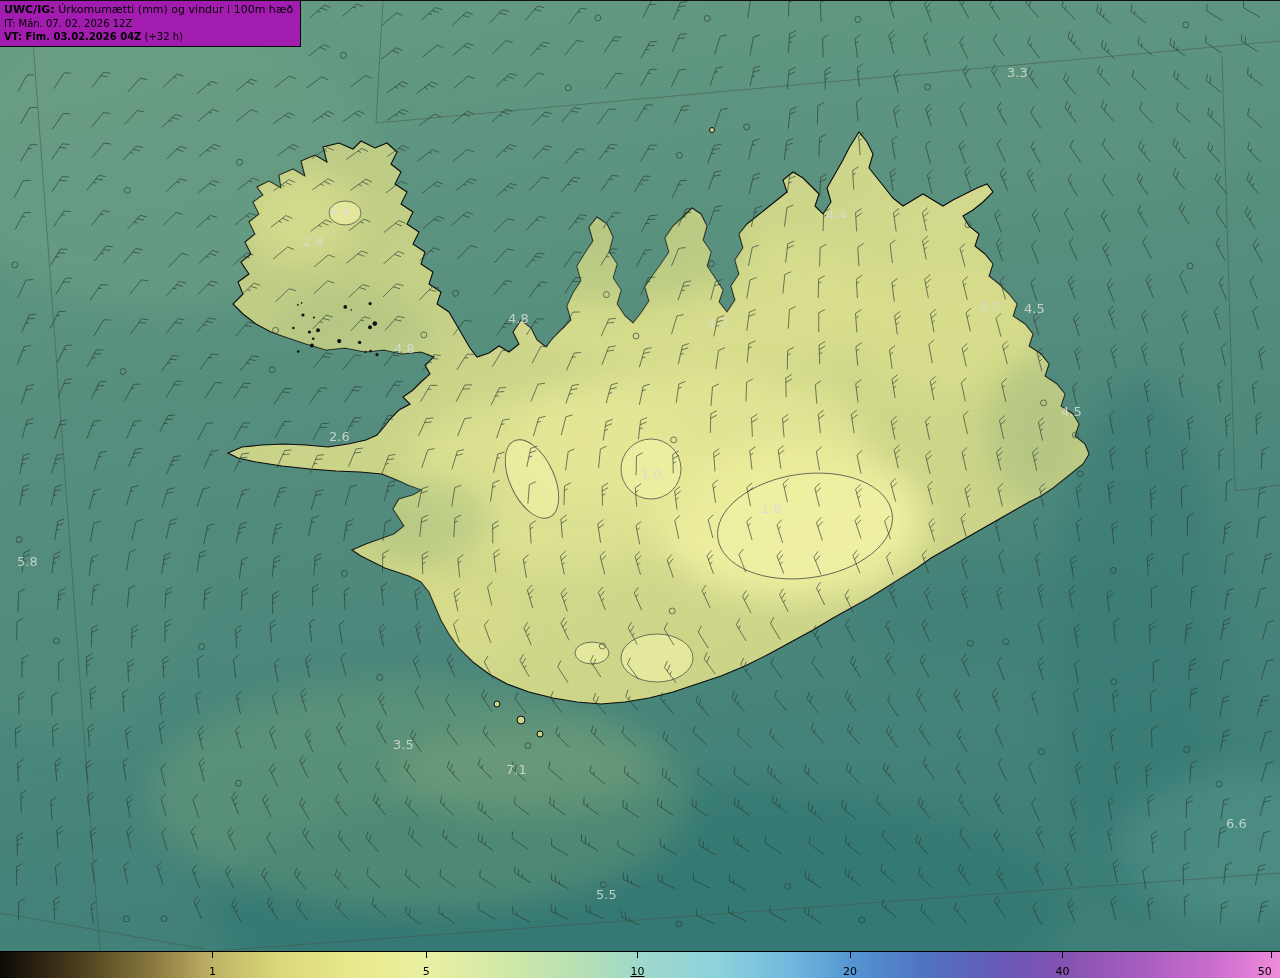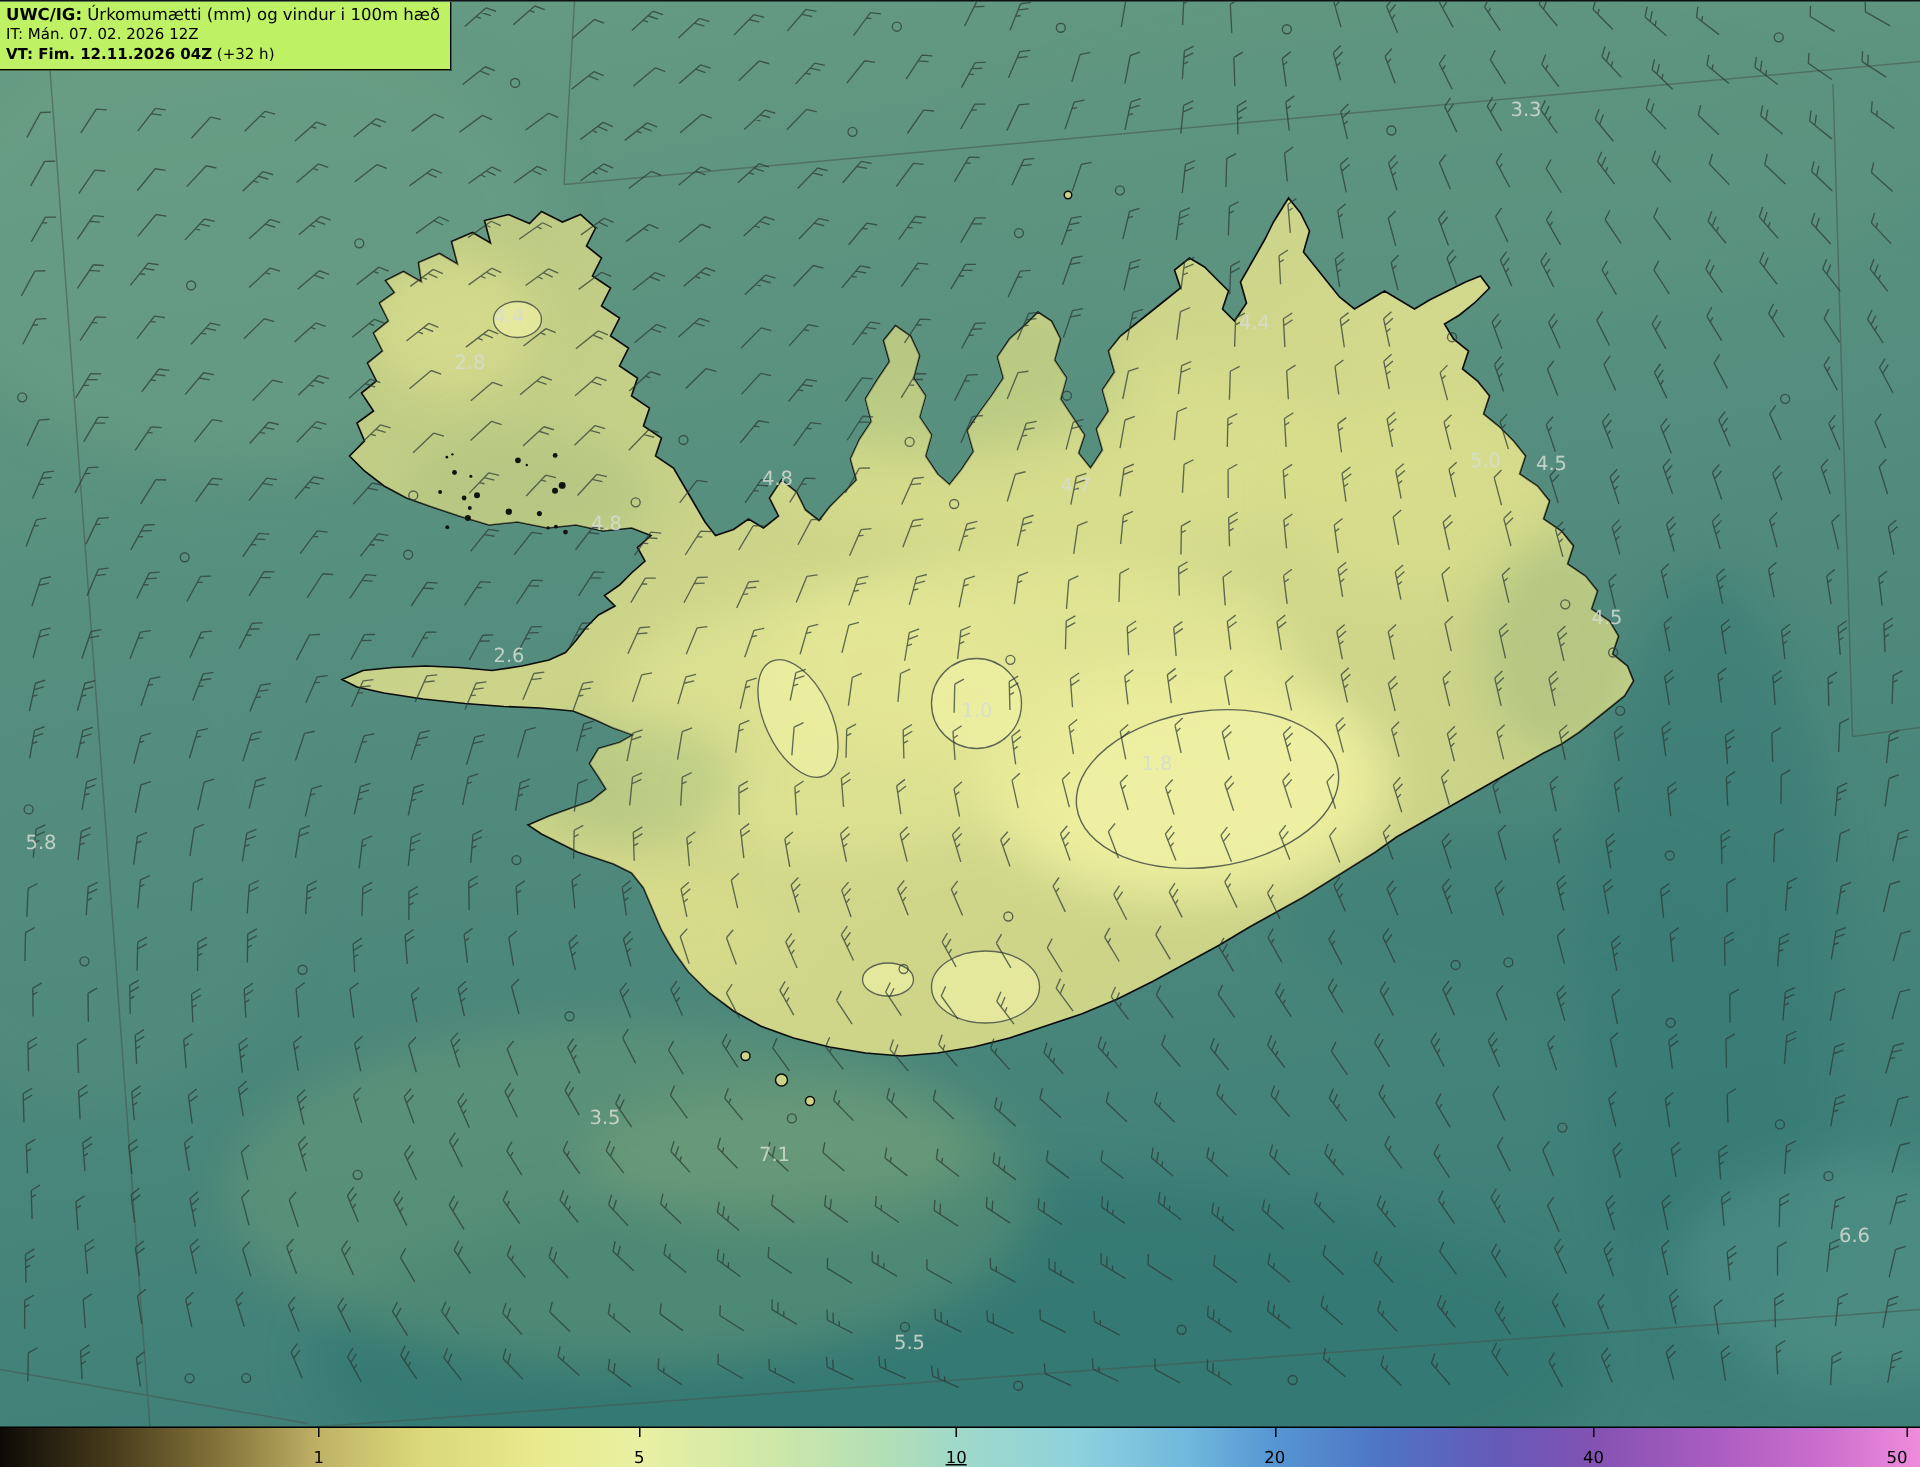--- a/index.html
+++ b/index.html
@@ -4,21 +4,21 @@
 <style>
   html,body{margin:0;padding:0;background:#222;}
   .stage{
     position:relative;width:1280px;height:978px;overflow:hidden;
     background:#4b8579;font-family:"DejaVu Sans","Liberation Sans",sans-serif;
     border-top:1px solid #111;box-sizing:border-box;
   }
   svg{display:block;}
   .titlebox{
     position:absolute;top:0;left:0;z-index:5;
-    background:#bef264;border:1px solid #000;border-top:none;border-left:none;
+    background:#a21caf;border:1px solid #000;border-top:none;border-left:none;
     padding:2px 7px 3px 4px;color:#000;min-width:264px;
   }
   .titlebox .l1{font-size:11px;line-height:14px;white-space:nowrap;}
   .titlebox .l2{font-size:10px;line-height:13px;white-space:nowrap;}
   .titlebox .l3{font-size:10px;line-height:13px;white-space:nowrap;}
   .bold{font-weight:bold;}
   .colorbar{
     position:absolute;left:0;bottom:0;width:1280px;height:27px;z-index:4;
     border-top:1px solid #000;box-sizing:border-box;
   }
@@ -247,21 +247,21 @@
       </g>
   </svg>
 
   <div class="titlebox">
     <div class="l1">
       <span class="bold">UWC/IG:</span>
       <span>Úrkomumætti (mm) og vindur i 100m hæð</span>
     </div>
     <div class="l2">IT: Mán. 07. 02. 2026 12Z</div>
     <div class="l3">
-      <span class="bold">VT: Fim. 12.11.2026 04Z</span>
+      <span class="bold">VT: Fim. 03.02.2026 04Z</span>
       <span>(+32 h)</span>
     </div>
   </div>
 
   <div class="colorbar">
     <div class="cb-grad" id="cb-grad" style="background: linear-gradient(to right, rgb(13, 10, 6) 0%, rgb(74, 61, 28) 6%, rgb(138, 122, 62) 12%, rgb(191, 178, 102) 16.6%, rgb(219, 217, 121) 22%, rgb(232, 234, 141) 28%, rgb(233, 240, 162) 33.3%, rgb(207, 232, 168) 40%, rgb(178, 223, 182) 46%, rgb(159, 217, 201) 49.8%, rgb(142, 210, 221) 56%, rgb(111, 183, 221) 62%, rgb(85, 150, 210) 66.4%, rgb(79, 116, 196) 72%, rgb(102, 89, 184) 78%, rgb(131, 82, 178) 83%, rgb(168, 92, 192) 89%, rgb(204, 110, 205) 95%, rgb(239, 140, 219) 100%);"></div>
     <div id="cb-ticks">
         <div class="cb-tick" style="left: 16.6%;"></div>
         <div class="cb-label" style="left: 16.6%;">1</div>
         <div class="cb-tick" style="left: 33.3%;"></div>

